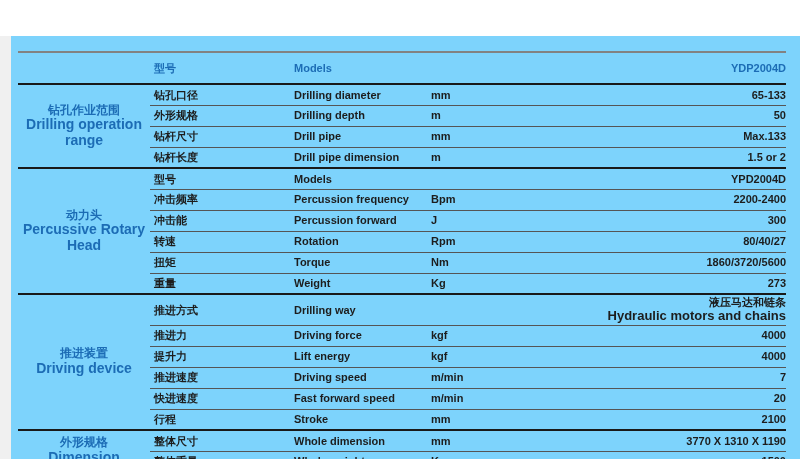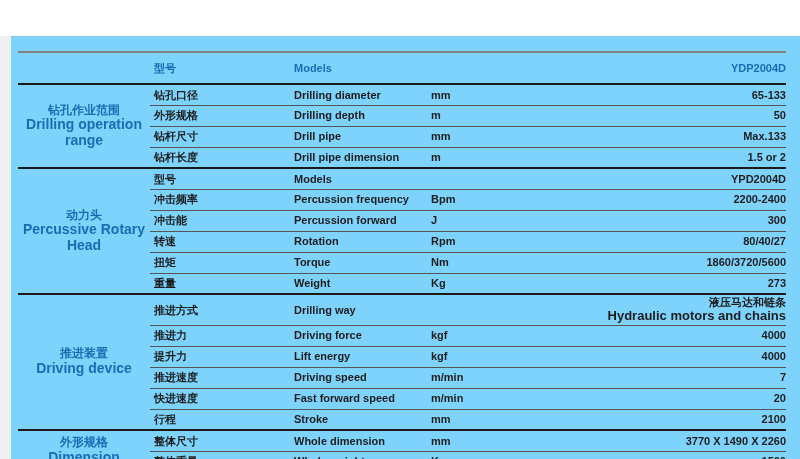--- a/index.html
+++ b/index.html
@@ -170,21 +170,21 @@
           <td class="val">2100</td>
         </tr>
         <tr class="sec-start">
           <td class="cat" rowspan="2">
             <div class="cat-cn">外形规格</div>
             <div class="cat-en">Dimension</div>
           </td>
           <td class="cn">整体尺寸</td>
           <td class="en">Whole dimension</td>
           <td class="unit">mm</td>
-          <td class="val">3770 X 1490 X 2260</td>
+          <td class="val">3770 X 1310 X 1190</td>
         </tr>
         <tr>
           <td class="cn">整体重量</td>
           <td class="en">Whole weight</td>
           <td class="unit">Kg</td>
           <td class="val">1500</td>
         </tr>
       </tbody>
   </table>
 </div>

